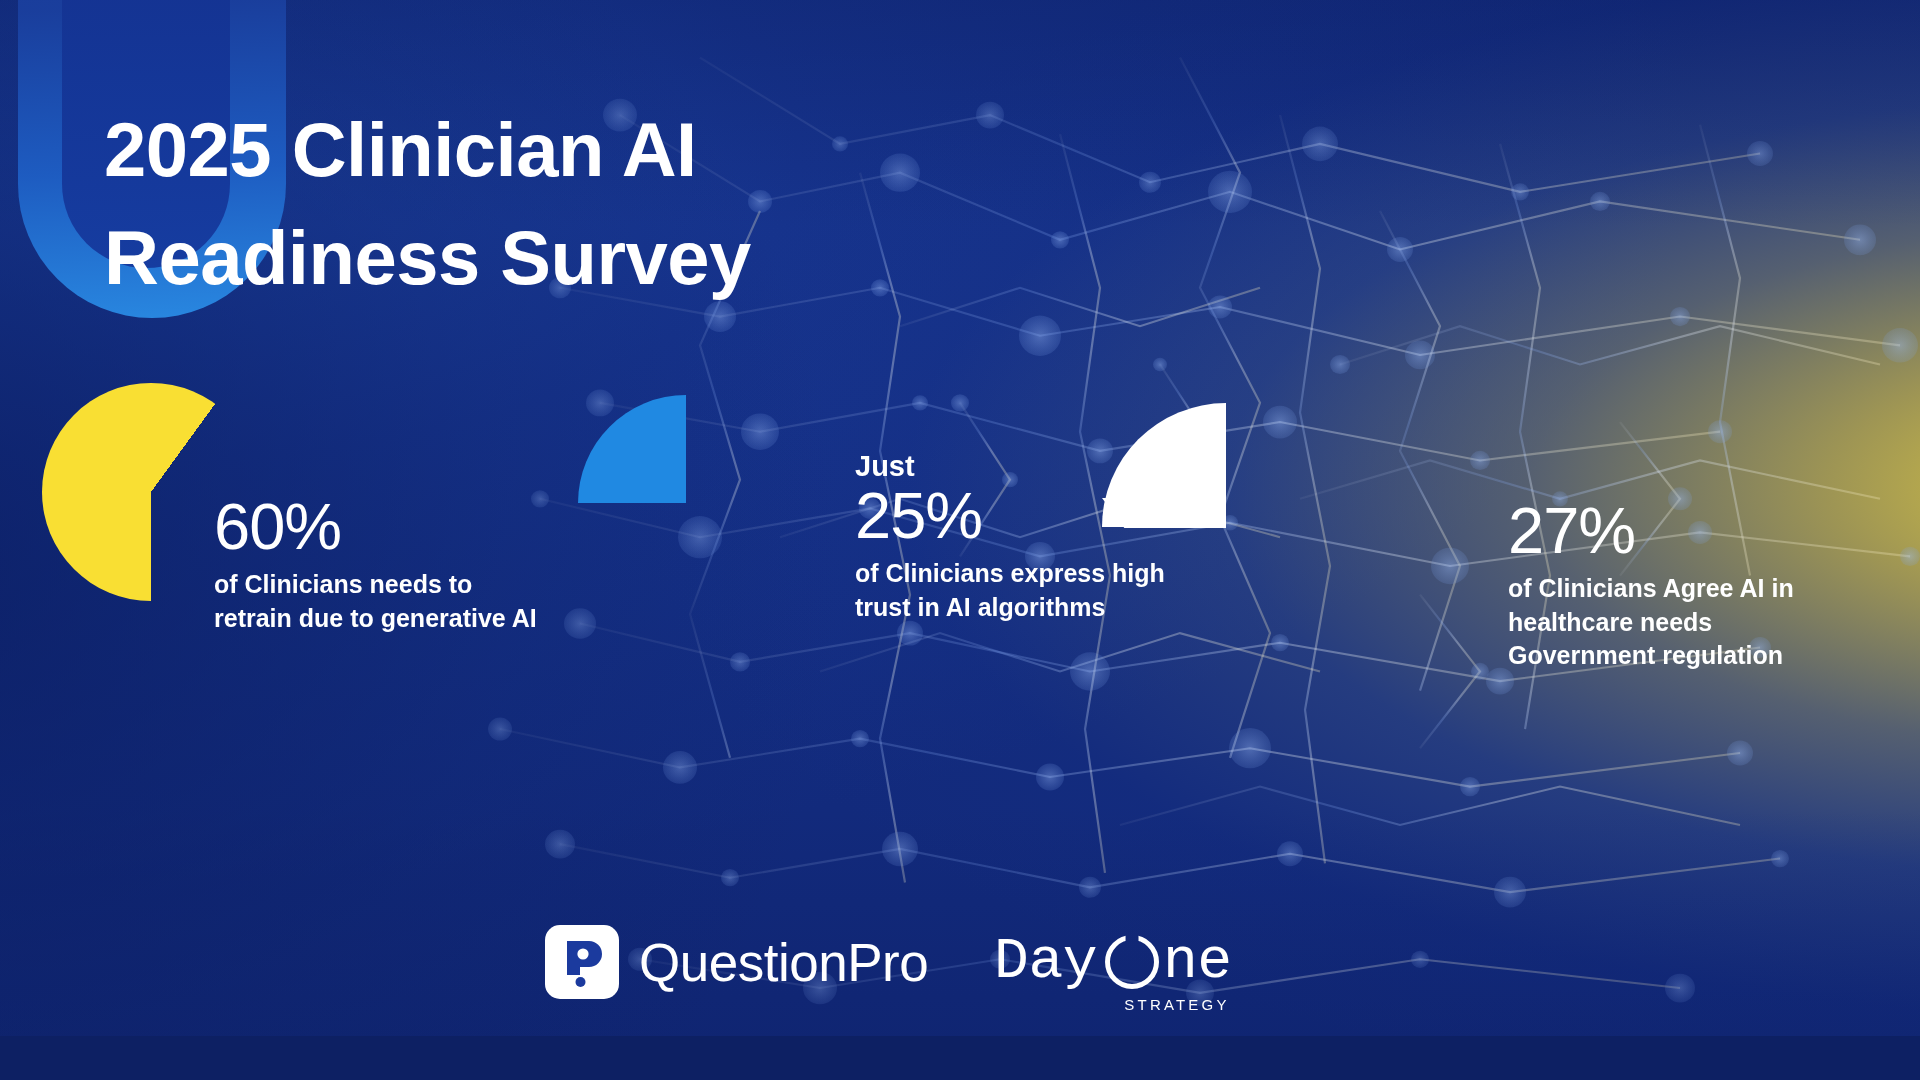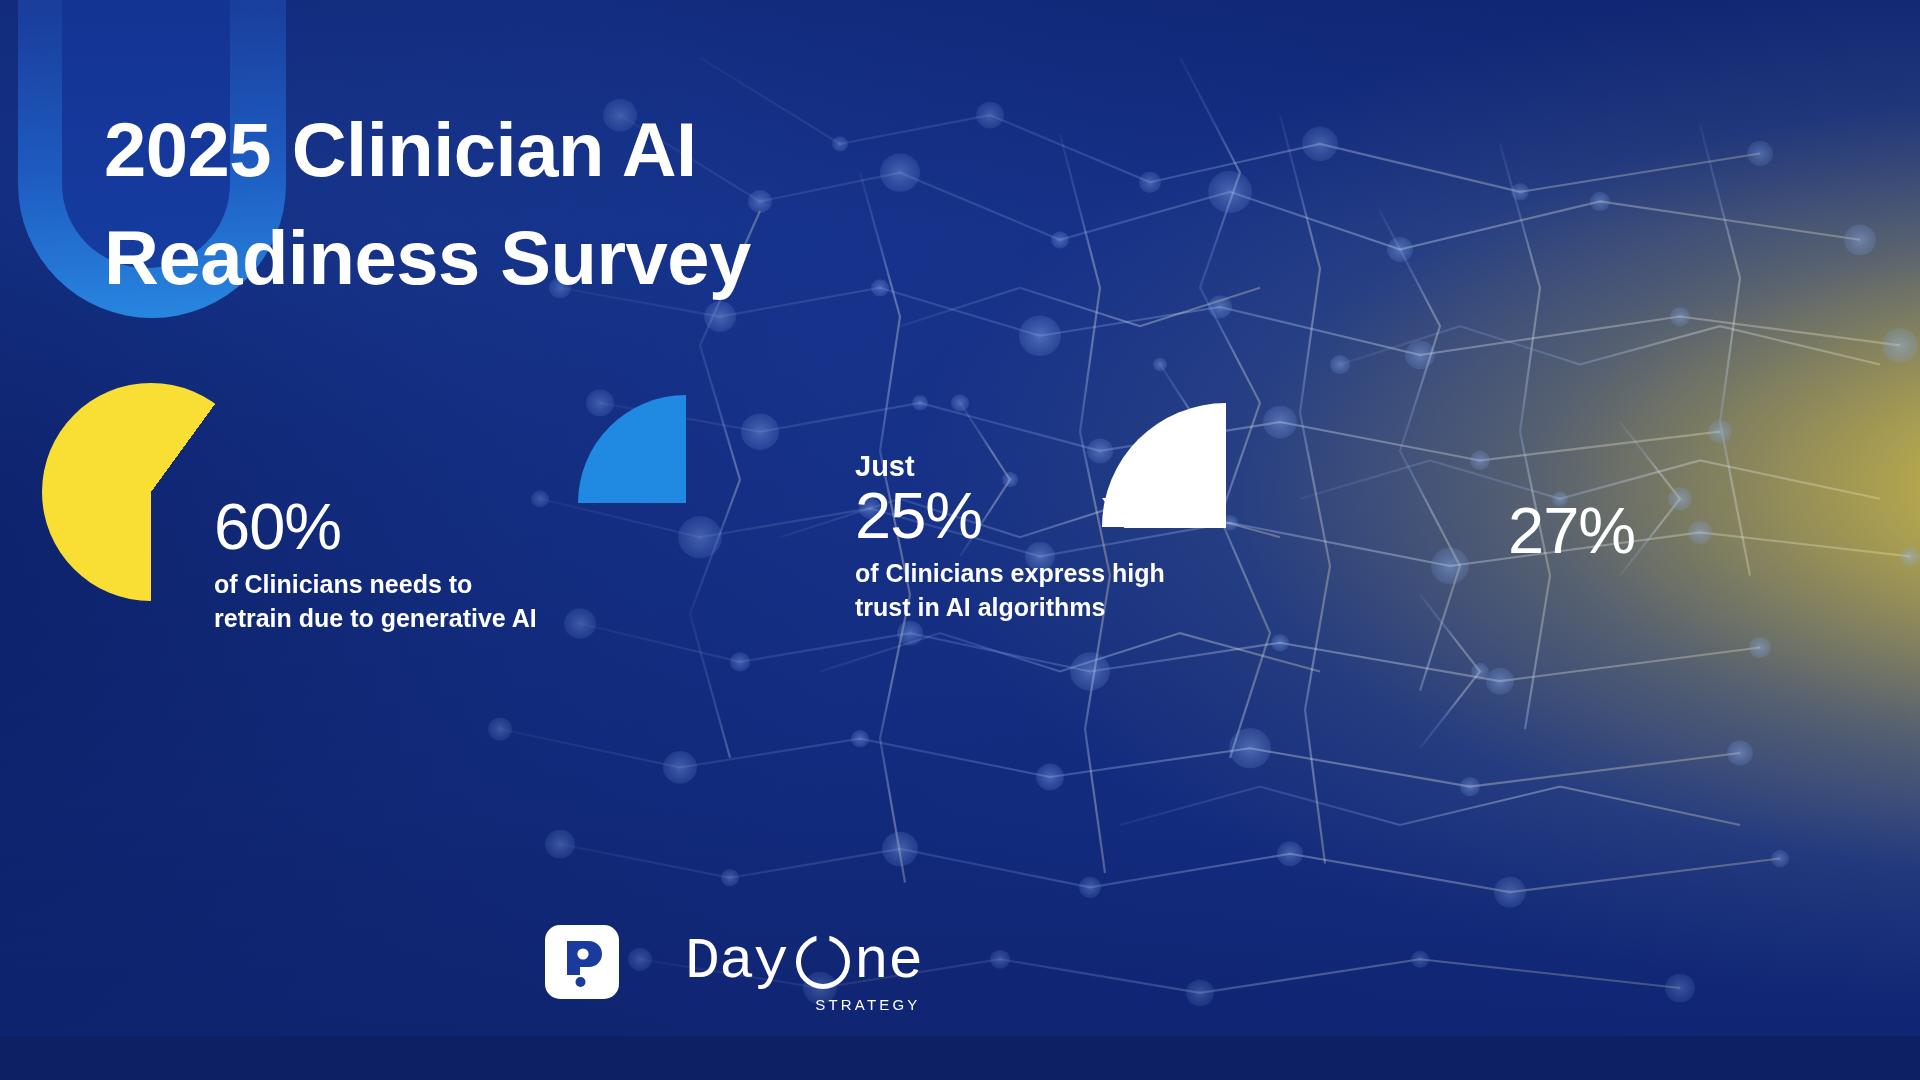--- a/index.html
+++ b/index.html
@@ -309,32 +309,36 @@
     <div class="stat-pre">Just</div>
     <div class="stat-num">25%</div>
     <div class="stat-desc">of Clinicians express high
 trust in AI algorithms</div>
   </div>
 
   <div class="pie pie-27"></div>
   <div class="pie-27-tail"></div>
   <div class="stat-text s3-text">
     <div class="stat-num">27%</div>
+    <div class="stat-desc">of Clinicians Agree AI in
+healthcare needs
+Government regulation</div>
   </div>
 
   <div class="logos">
 
     <div class="qp">
       <div class="qp-badge">
         <svg width="74" height="74" viewBox="0 0 74 74" aria-hidden="true">
           <path d="M22 16 h22 a13 13 0 0 1 0 26 h-9 v8 h-13 z" fill="#1b3a9e"></path>
           <circle cx="35.5" cy="57" r="5" fill="#1b3a9e"></circle>
           <circle cx="38" cy="29" r="5.6" fill="#ffffff"></circle>
         </svg>
       </div>
+      <div class="qp-word">QuestionPro</div>
     </div>
 
     <div class="dayone">
       <div class="do-word">
         <span>Day</span>
         <span class="do-ring"></span>
         <span>ne</span>
       </div>
       <div class="do-sub">STRATEGY</div>
     </div>

